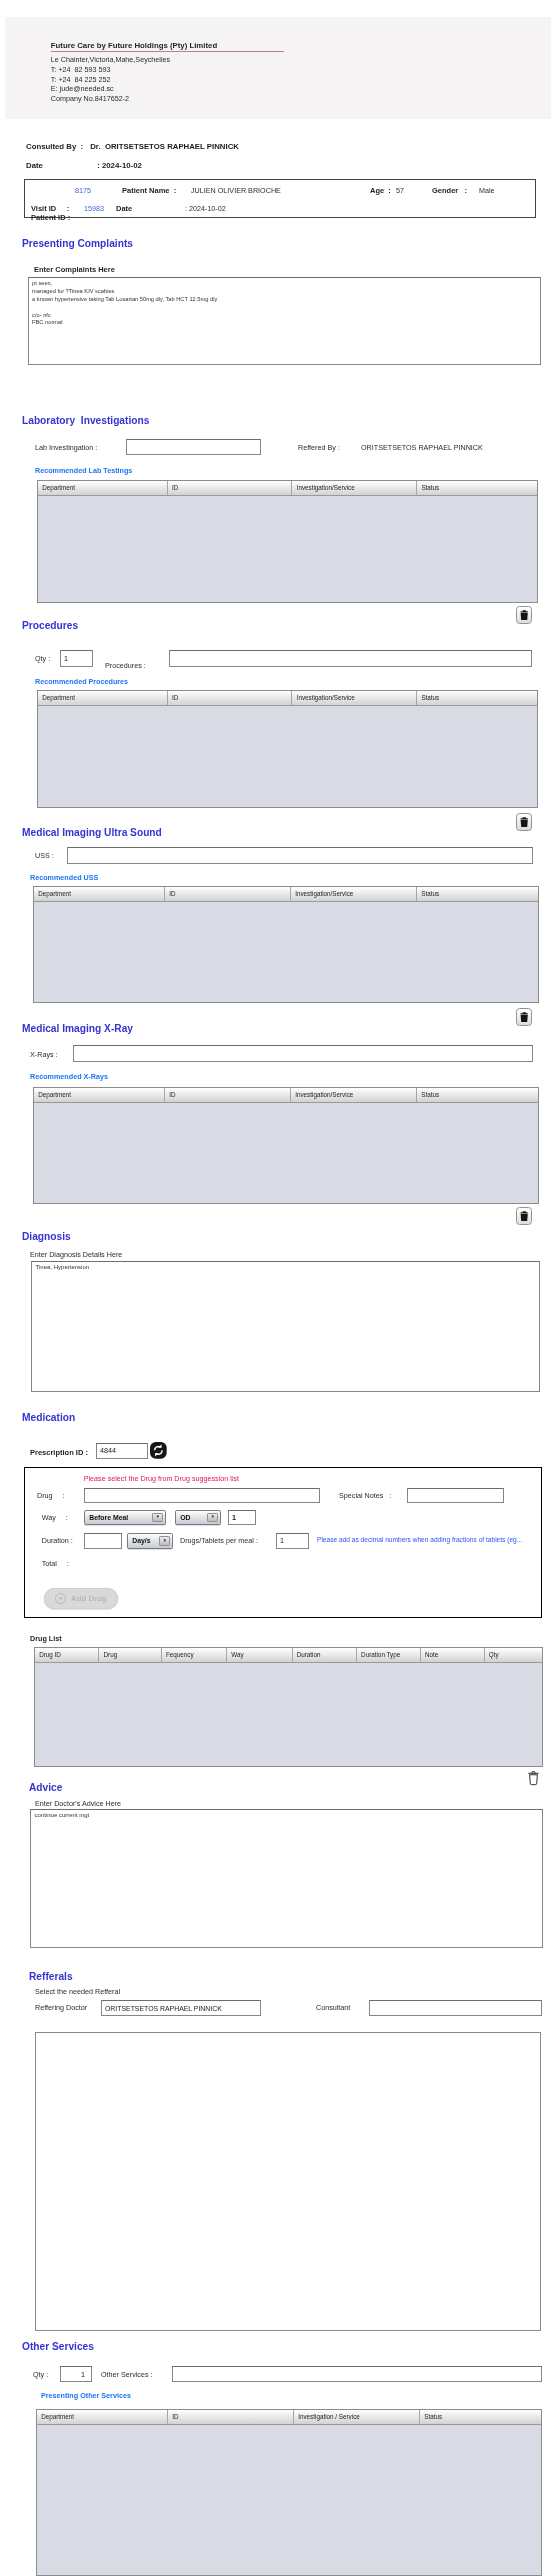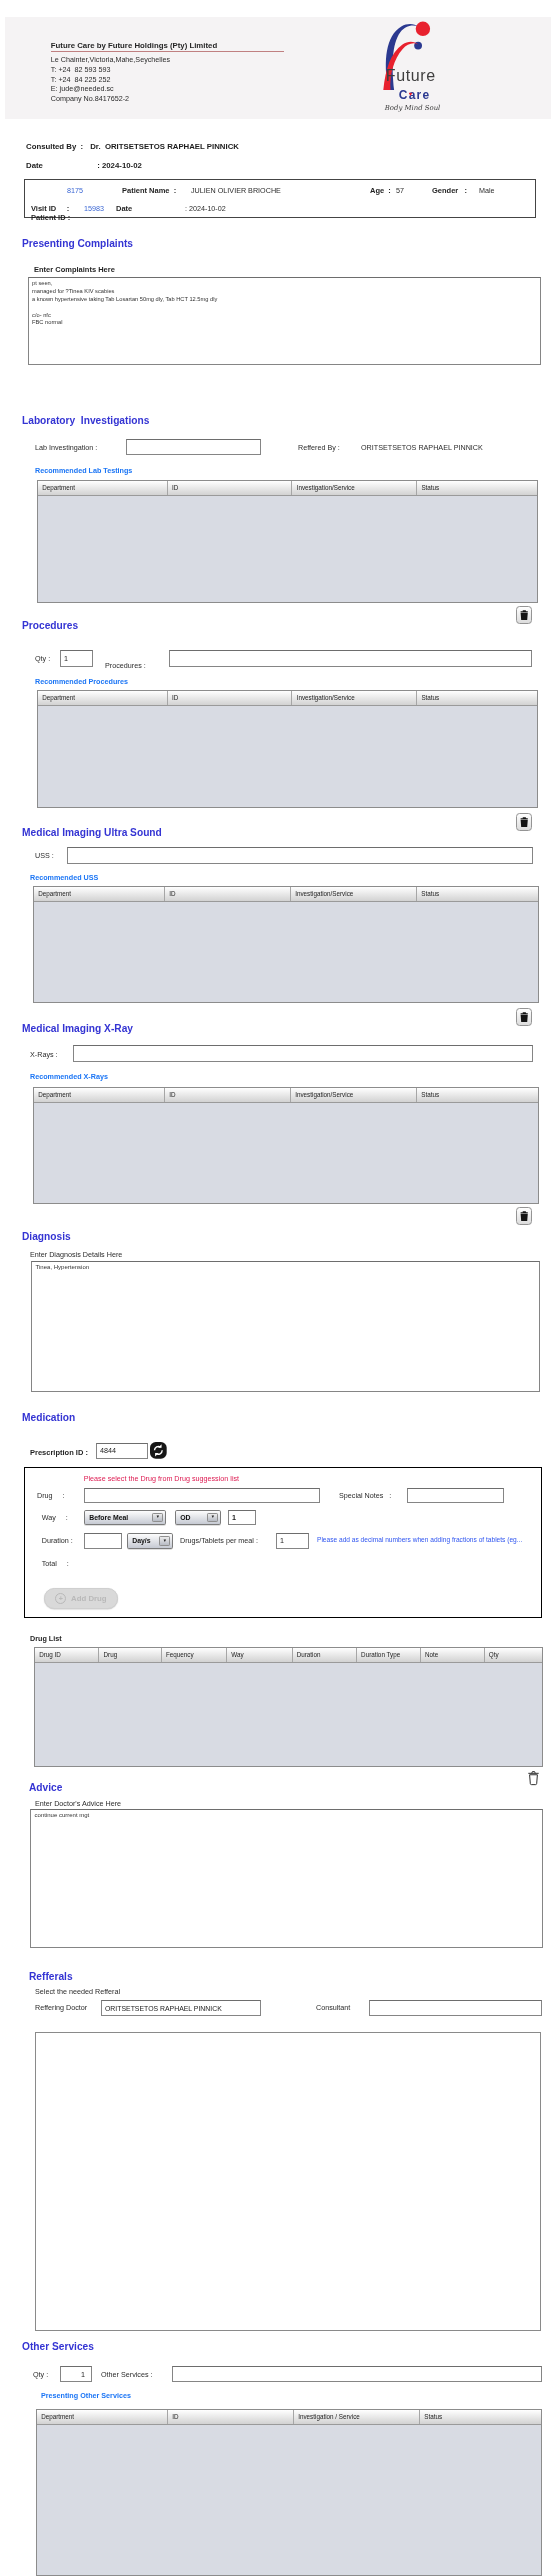--- a/index.html
+++ b/index.html
@@ -61,46 +61,34 @@
 
   <div class="abs hdr-band" style="left:4.8px;top:16.7px;width:546px;height:102px;">
     <div class="abs" style="left:46px;top:24px;width:239px;">
       <div class="co-name" data-bind="header.company.name">Future Care by Future Holdings (Pty) Limited</div>
       <div class="co-line" data-bind="header.company.address">Le Chainter,Victoria,Mahe,Seychelles</div>
       <div class="co-line" data-bind="header.company.phone1">T: +24  82 593 593</div>
       <div class="co-line" data-bind="header.company.phone2">T: +24  84 225 252</div>
       <div class="co-line" data-bind="header.company.email">E: jude@needed.sc</div>
       <div class="co-line" data-bind="header.company.company_no">Company No.8417652-2</div>
     </div>
-    <div class="abs" style="left:356px;top:0;width:129px;height:102px;">
-      <svg class="abs" style="left:9.6px;top:1.2px;" width="71" height="72" viewBox="0 0 118 120">
-        <path d="M30 120 C22 70 26 30 52 14 C62 8 74 9 80 14 C70 10 58 13 50 24 C36 44 36 80 40 120 Z" fill="#2b3990"></path>
-        <circle cx="88" cy="18" r="12" fill="#e8212e"></circle>
-        <circle cx="80" cy="46" r="6.5" fill="#2b3990"></circle>
-        <path d="M22 120 C26 84 34 58 54 44 C64 37 75 39 80 44 C72 40 62 43 54 52 C40 68 32 94 34 120 Z" fill="#e8212e"></path>
-      </svg>
-      <div class="abs logo-future" style="left:25px;top:50px;" data-bind="header.logo.word1">Future</div>
-      <div class="abs logo-care" style="left:38px;top:71px;" data-bind="header.logo.word2">Care</div>
-      <div class="abs logo-heart" style="left:48px;top:74px;">♥</div>
-      <div class="abs logo-tag" style="left:24px;top:87px;" data-bind="header.logo.tagline">Body Mind Soul</div>
-    </div>
   </div>
 
   <div class="abs" style="left:26px;top:142px;font-size:7.8px;font-weight:bold;">
     <span data-bind="consult.label">Consulted By  :</span>
     <span style="margin-left:4.8px;" data-bind="consult.value">Dr.  ORITSETSETOS RAPHAEL PINNICK</span>
   </div>
   <div class="abs" style="left:26px;top:161px;font-size:7.8px;font-weight:bold;">
     <span style="display:inline-block;width:69px;" data-bind="consult_date.label">Date</span>
     <span data-bind="consult_date.value">: 2024-10-02</span>
   </div>
 
   <div class="abs" style="left:24px;top:179px;width:512px;height:39px;box-sizing:border-box;border:0.9px solid #444;">
     <span class="abs lbl-b" style="left:6px;top:6px;margin-top:27px;" data-bind="patient.pid_label">Patient ID :</span>
-    <span class="abs lbl blue-id" style="left:42px;top:6px;" data-bind="patient.pid">8175</span>
+    <span class="abs lbl blue-id" style="left:50px;top:6px;" data-bind="patient.pid">8175</span>
     <span class="abs lbl-b" style="left:97px;top:6px;" data-bind="patient.pname_label">Patient Name  :</span>
     <span class="abs lbl" style="left:166px;top:6px;" data-bind="patient.pname">JULIEN OLIVIER BRIOCHE</span>
     <span class="abs lbl-b" style="left:345px;top:6px;" data-bind="patient.age_label">Age  :</span>
     <span class="abs lbl" style="left:371px;top:6px;" data-bind="patient.age">57</span>
     <span class="abs lbl-b" style="left:407px;top:6px;" data-bind="patient.gender_label">Gender   :</span>
     <span class="abs lbl" style="left:454px;top:6px;" data-bind="patient.gender">Male</span>
     <span class="abs lbl-b" style="left:6px;top:24px;" data-bind="patient.visit_label">Visit ID     :</span>
     <span class="abs lbl blue-id" style="left:59px;top:24px;" data-bind="patient.visit_id">15983</span>
     <span class="abs lbl-b" style="left:91px;top:24px;" data-bind="patient.date_label">Date</span>
     <span class="abs lbl" style="left:160px;top:24px;" data-bind="patient.date_value">: 2024-10-02</span>

